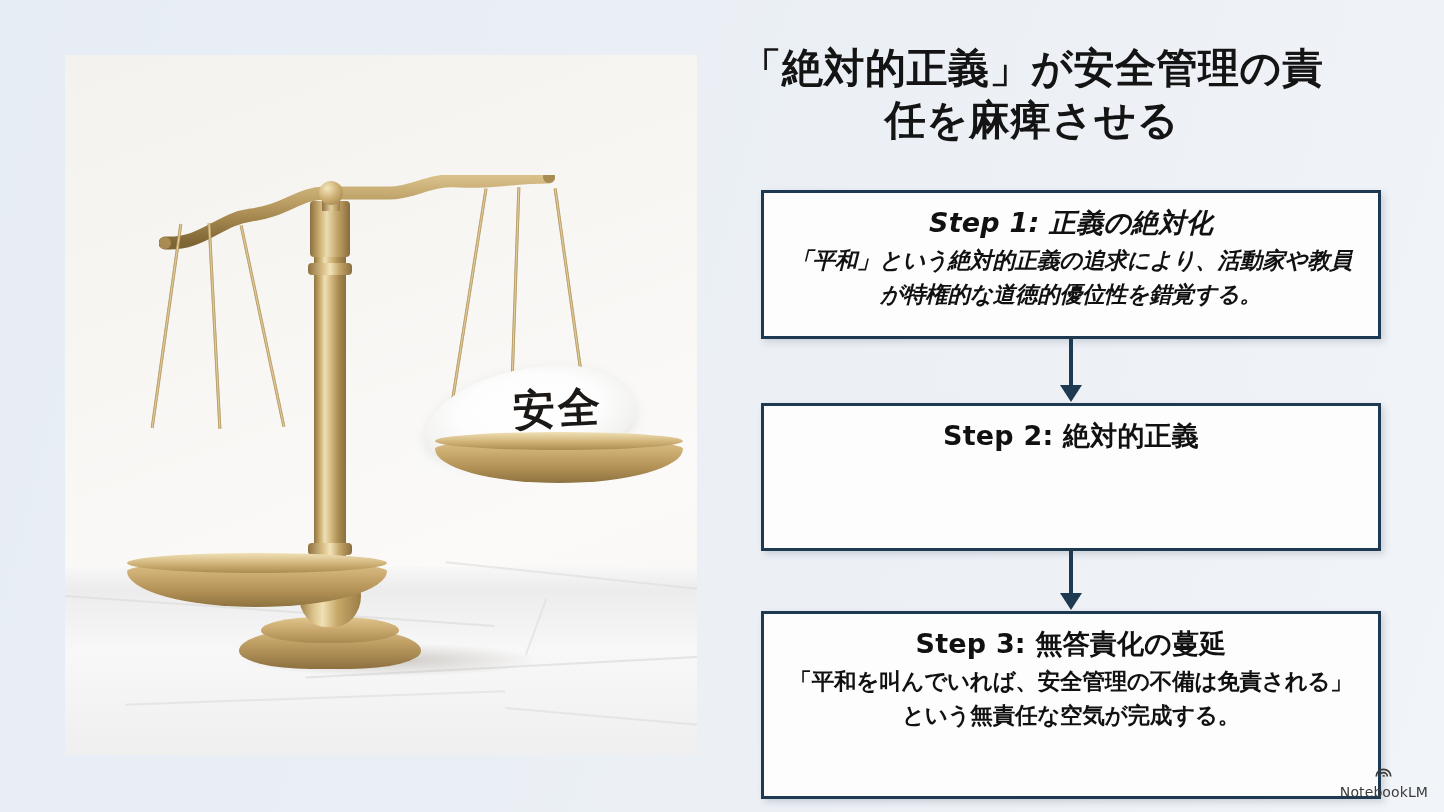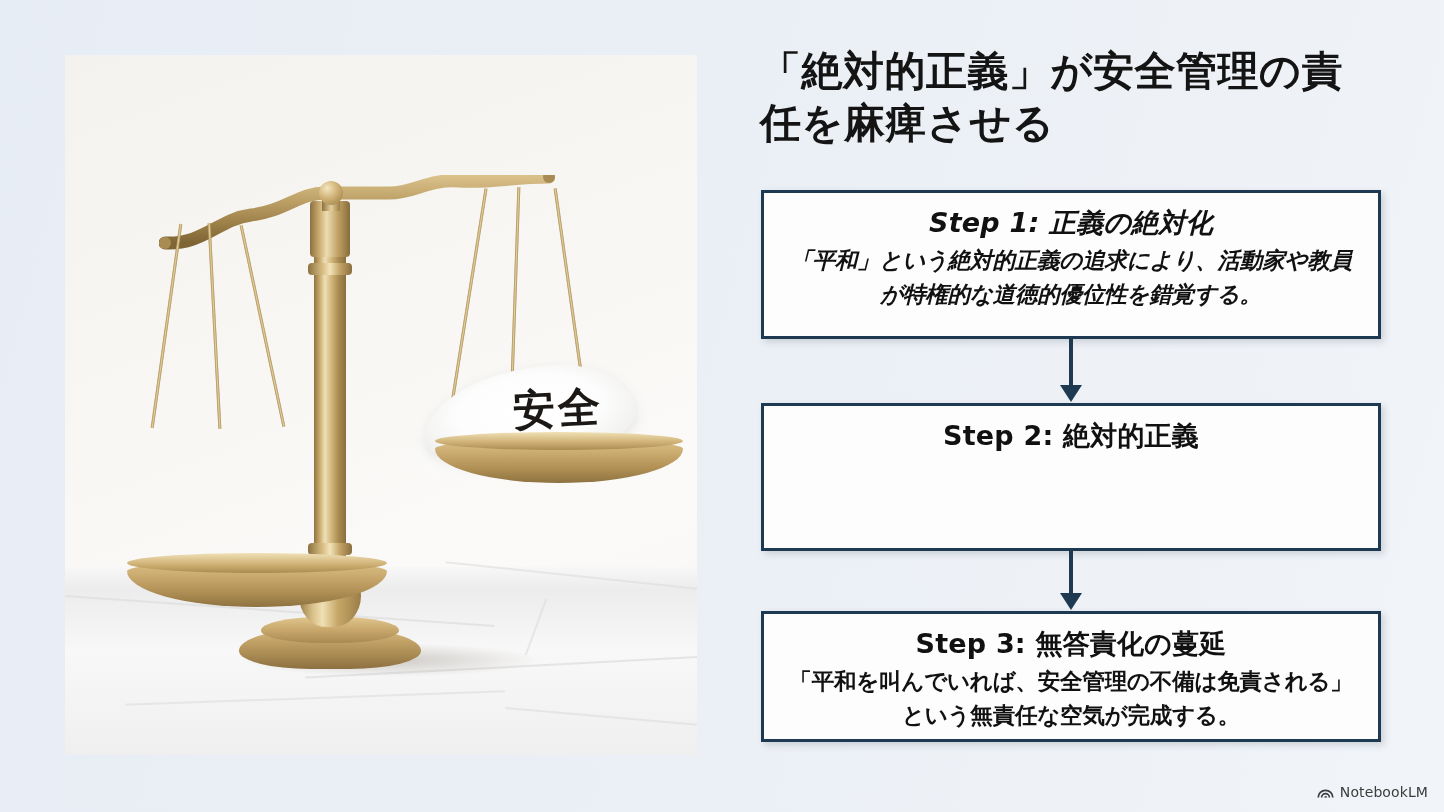--- a/index.html
+++ b/index.html
@@ -130,22 +130,23 @@
     transform:rotate(-12deg);
   }
   .feather-label {
     position:absolute; left:448px; bottom:318px;
     font-family:"DejaVu Serif", serif; font-weight:700; font-size:42px;
     color:#1b1816; letter-spacing:3px; transform:rotate(-3deg);
   }
 
   
   #title {
-    position:absolute; left:760px; top:46px; width:624px;
-    font-family:Liberation Serif, serif;
+    position:absolute; left:720px; top:46px; width:624px;
+    text-align:center;
+    font-family:Liberation Mono, monospace;
     font-weight:700; font-size:41px; line-height:1.26;
     color:#141414;
     letter-spacing:.5px;
   }
 
   .flow { position:absolute; left:761px; width:620px; }
   .step-box {
     position:absolute; left:0; width:620px;
     background:#fdfdfd;
     border:3px solid #1e3a52;
@@ -159,21 +160,21 @@
     color:#111; letter-spacing:.2px;
     margin-bottom:3px;
   }
   .step-body {
     font-family:"DejaVu Sans", sans-serif;
     font-weight:700; font-size:22.5px; line-height:1.47;
     color:#111; letter-spacing:-.2px;
   }
   #box1 { top:190px; height:149px;font-style:italic; }
   #box2 { top:403px; height:148px; }
-  #box3 { top:611px; height:131px; }
+  #box3 { top:611px; height:188px; }
 
   .arrow { position:absolute; left:308px; width:2px; }
   .arrow .shaft { position:absolute; left:0; top:0; width:4px; background:#1e3a52; }
   .arrow .head {
     position:absolute; left:-9px; width:0; height:0;
     border-left:11px solid transparent;
     border-right:11px solid transparent;
     border-top:17px solid #1e3a52;
   }
   #arrow1 { top:339px; height:64px; }
@@ -181,21 +182,21 @@
   #arrow1 .head  { top:46px; }
   #arrow2 { top:551px; height:60px; }
   #arrow2 .shaft { height:44px; }
   #arrow2 .head  { top:42px; }
 
   
   #watermark {
     position:absolute; right:16px; bottom:12px;
     display:flex; align-items:center; gap:6px;
     font-family:"DejaVu Sans", sans-serif;
-    font-size:14px; color:#3c3c3c; letter-spacing:.1px;
+    font-size:14px; color:#3c3c3c; letter-spacing:.1px;flex-direction:column;
   }
   #watermark svg { display:block; }
 </style>
 </head>
 <body>
 
 <div id="illustration">
 
   <div class="marble">
     <span class="vein v1"></span>

